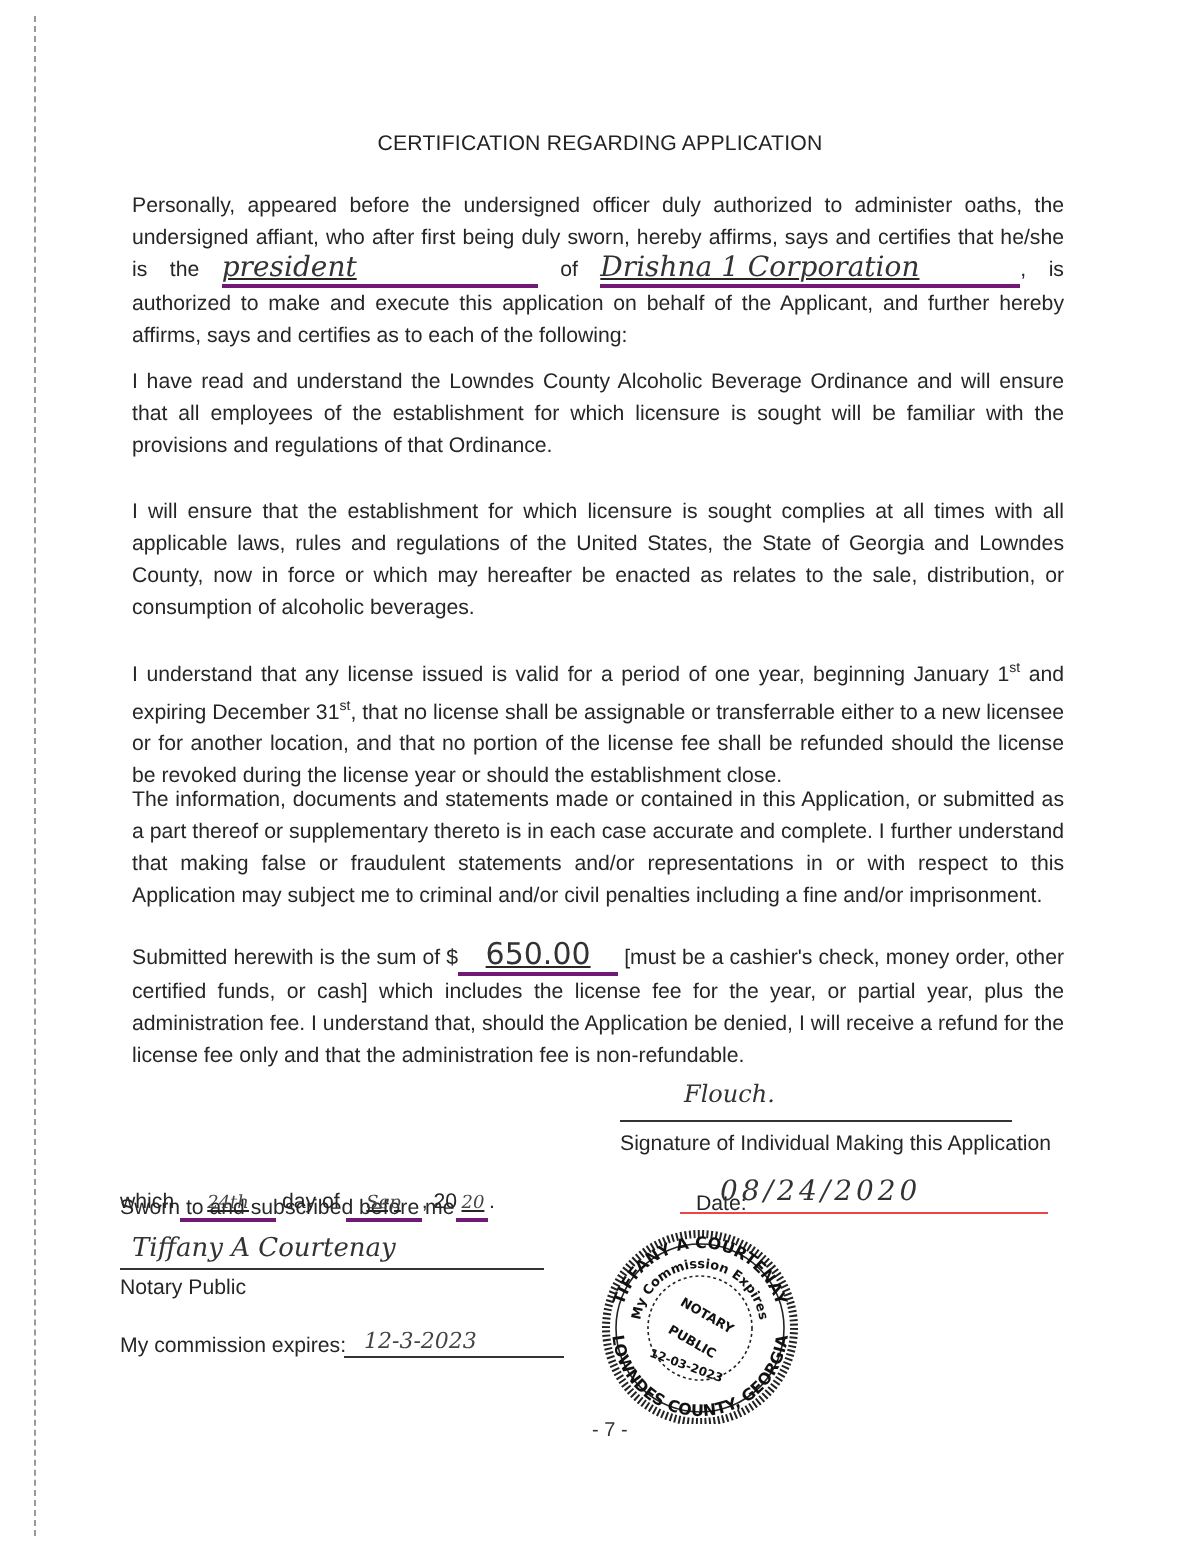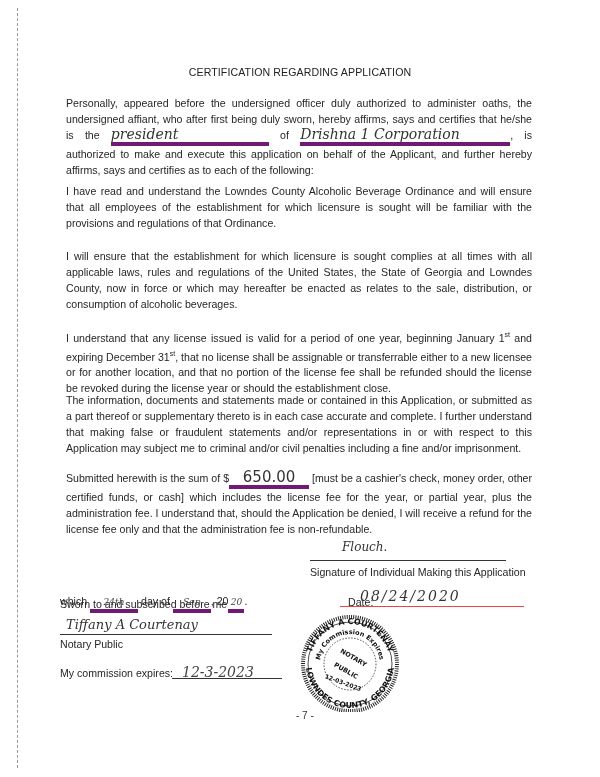--- a/index.html
+++ b/index.html
@@ -17,22 +17,22 @@
   }
   .para {
     position:absolute; left:66px; width:466px; font-size:10.6px; line-height:16px;
     text-align:justify; color:#262626;
   }
   .para p { margin:0; }
   .hand {
     font-family: "DejaVu Serif", serif; font-style:italic; color:#333; font-size:14px;
   }
   .fill {
-    display:inline-block; border-bottom:4px solid #701a75; text-align:left;
-    vertical-align:baseline; line-height:14px;
+    display:inline-block; border-bottom:2px solid #701a75; text-align:left;
+    vertical-align:baseline; line-height:14px;text-decoration:underline;
   }
   .sig-line { position:absolute; border-top:1px solid #333; }
   .label { position:absolute; font-size:10.6px; color:#262626; white-space:nowrap; }
   .small-hand { font-family:"DejaVu Serif", serif; font-style:italic; color:#444; font-size:9px; }
   .seal {
     position:absolute; left:286px; top:612px; width:128px; height:100px;
   }
   .page-num { position:absolute; left:296px; top:710px; font-size:10px; color:#333; }
 </style>
 </head>
@@ -95,21 +95,21 @@
 </div>
 
 <div class="label" style="left:66px; top:617px;">
   <span class="hand" style="font-size:13px;">Tiffany A Courtenay</span>
 </div>
 <div class="sig-line" style="left:60px; top:634px; width:212px;"></div>
 <div class="label" style="left:60px; top:638px;">Notary Public</div>
 
 <div class="label" style="left:60px; top:667px;text-align:right;">My commission expires:</div>
 <div class="label" style="left:172px; top:664px; width:110px; border-bottom:1px solid #333; height:14px;">
-  <span class="small-hand" style="margin-left:10px; font-size:14px;">12-3-2023</span>
+  <span class="small-hand" style="margin-left:10px; font-size:11px;">12-3-2023</span>
 </div>
 
 <svg class="seal" viewBox="0 0 128 100">
   <defs>
     <path id="topArc" d="M 24 52 A 40 40 0 0 1 104 52"></path>
     <path id="botArc" d="M 20 52 A 44 44 0 0 0 108 52"></path>
     <path id="innerArc" d="M 34 52 A 30 30 0 0 1 94 52"></path>
   </defs>
   <circle cx="64" cy="52" r="47" fill="none" stroke="#222" stroke-width="4" stroke-dasharray="1 1.2"></circle>
   <circle cx="64" cy="52" r="42" fill="none" stroke="#222" stroke-width="0.8"></circle>

